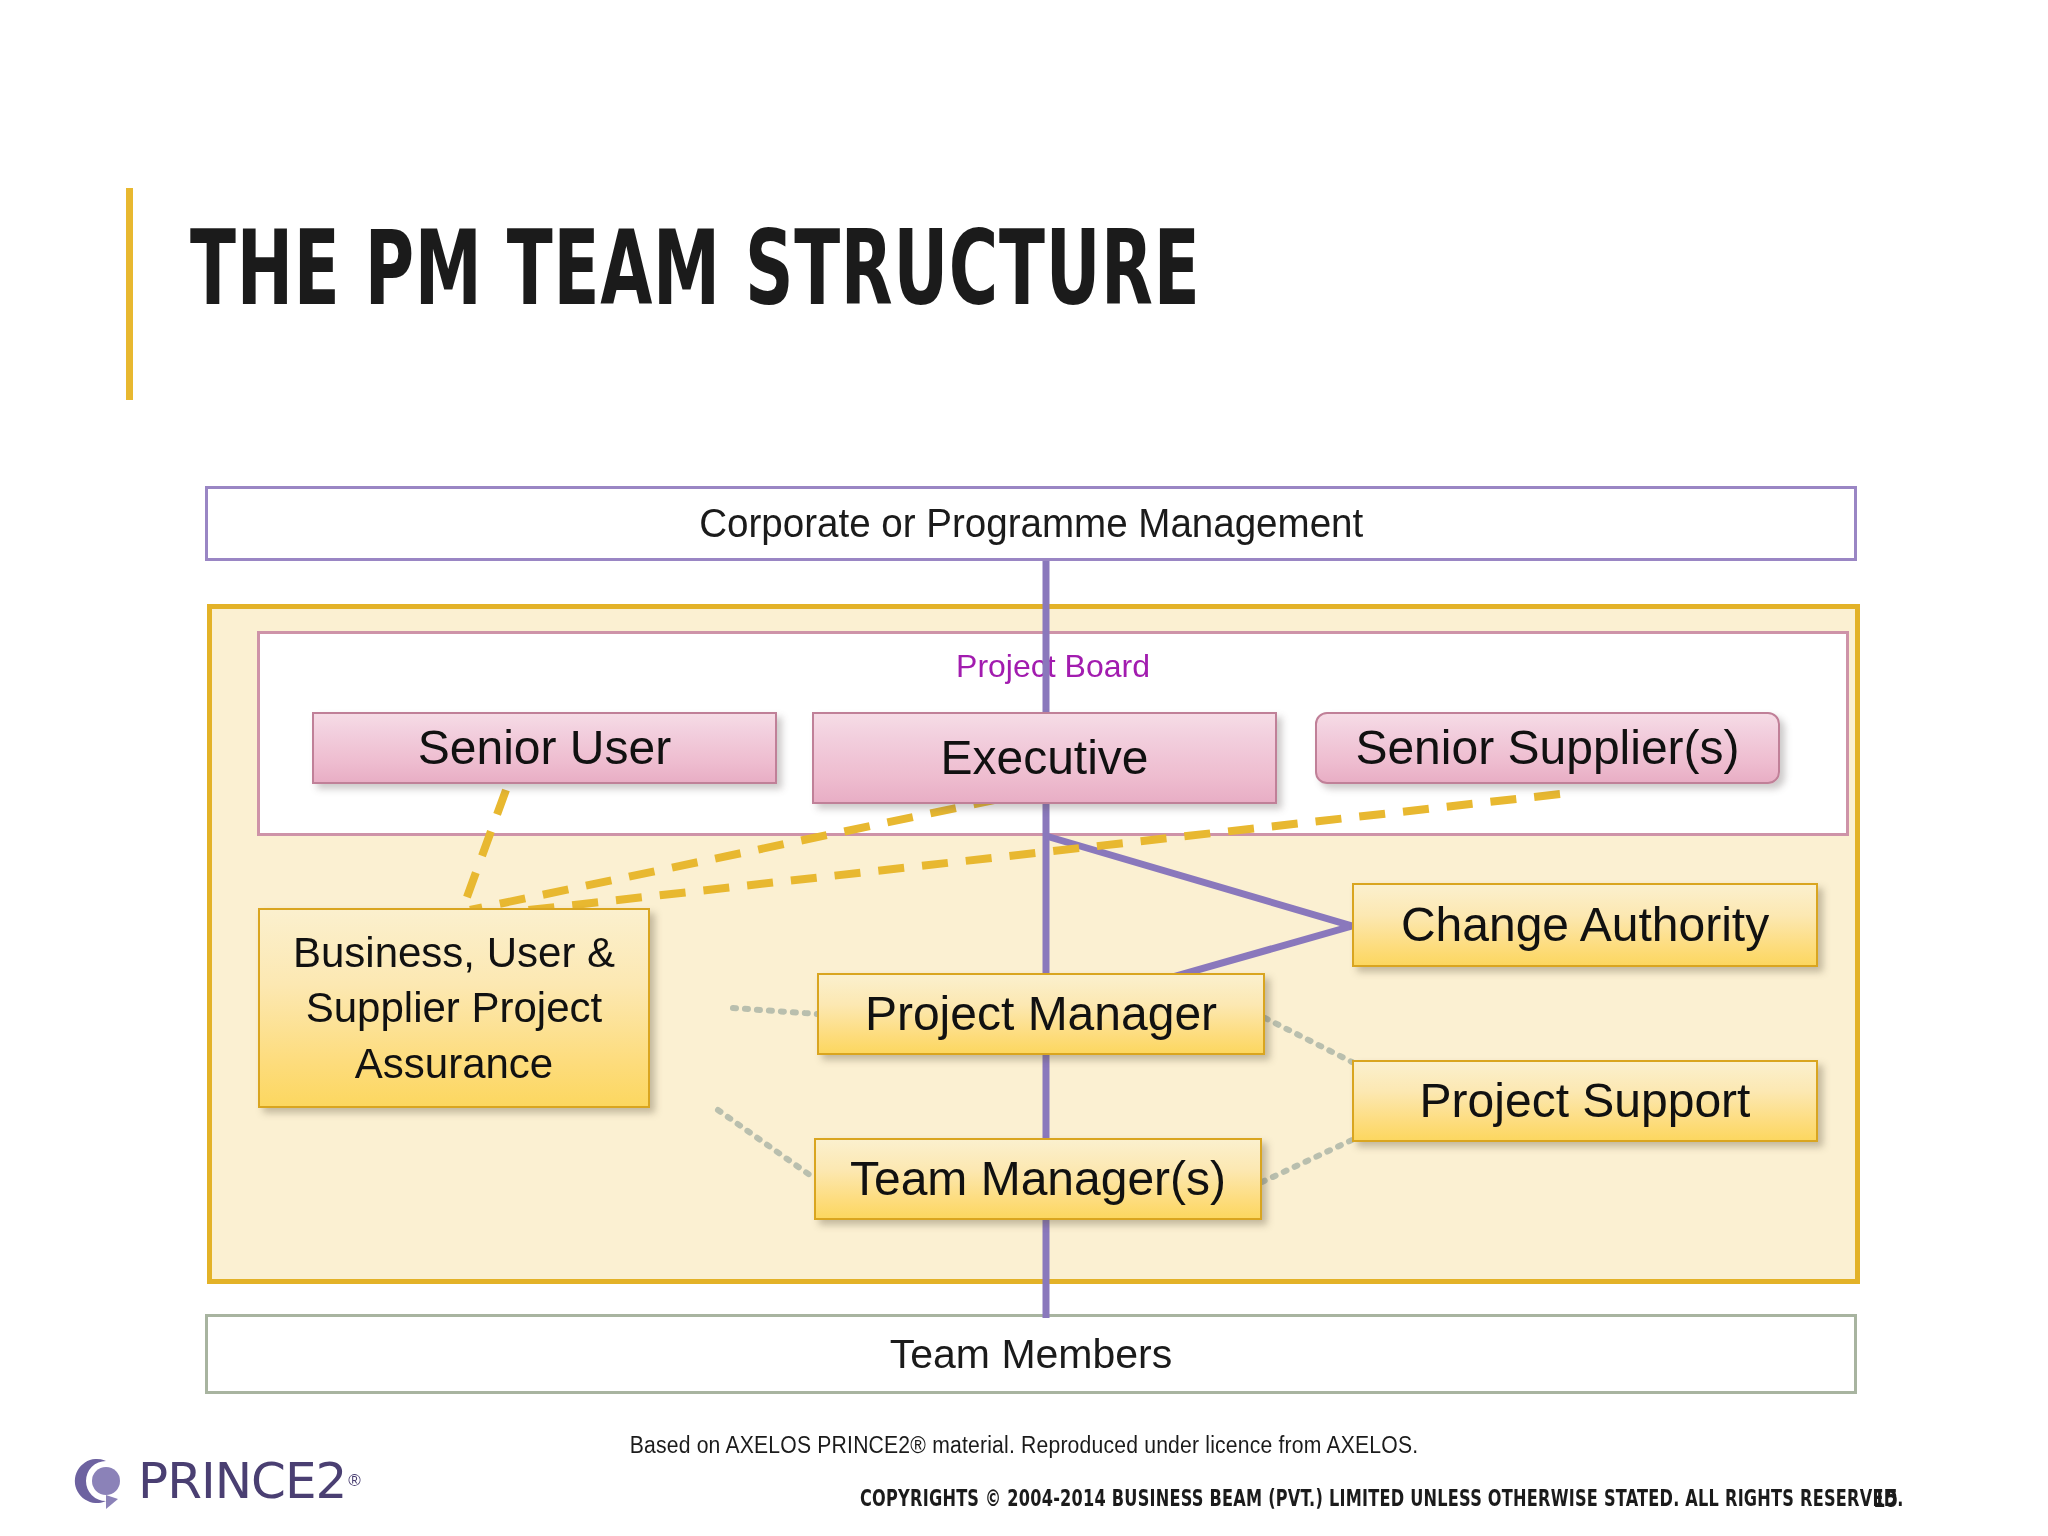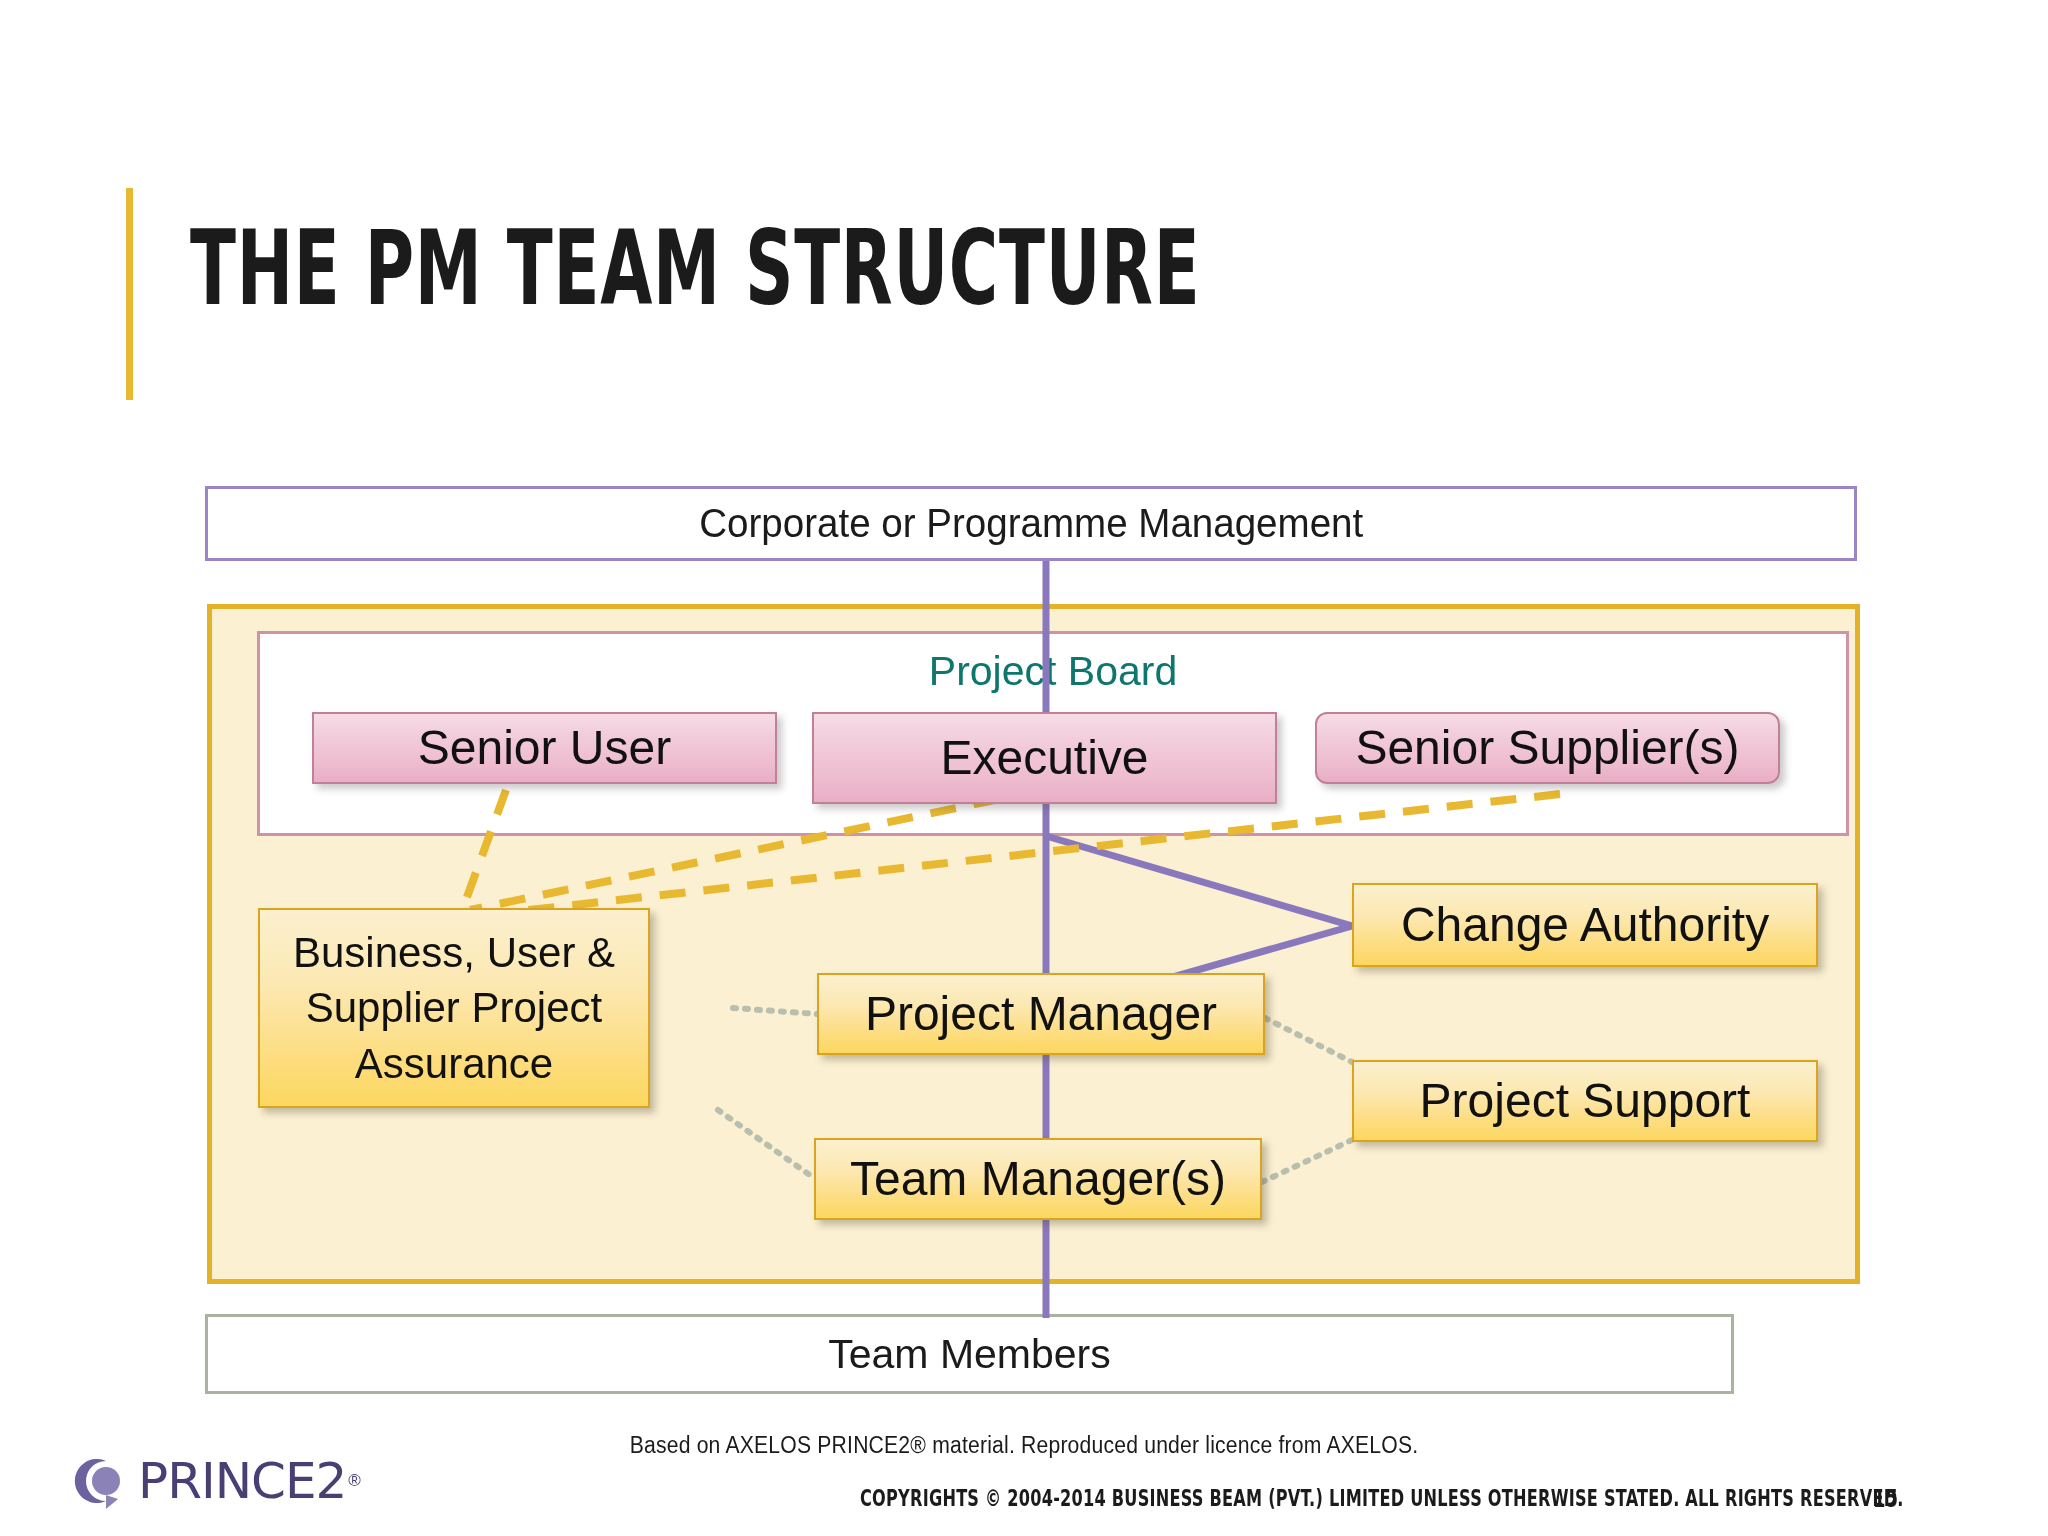--- a/index.html
+++ b/index.html
@@ -92,30 +92,30 @@
     box-sizing: border-box;
     border: 3px solid #CE93A8;
     background: #ffffff;
   }
   #project-board-title {
     position: absolute;
     left: 0;
     top: 14px;
     width: 100%;
     text-align: center;
-    font-size: 41px;
-    color: #0f766e;
+    font-size: 32px;
+    color: #a21caf;
   }
 
   
   #team-members-box {
     position: absolute;
     left: 205px;
     top: 1296px;
-    width: 1529px;
+    width: 1652px;
     height: 80px;
     box-sizing: border-box;
     border: 3px solid #A8B4A0;
     background: #ffffff;
     display: flex;
     align-items: center;
     justify-content: center;
   }
   #team-members-box .lbl {
     font-size: 41px;

